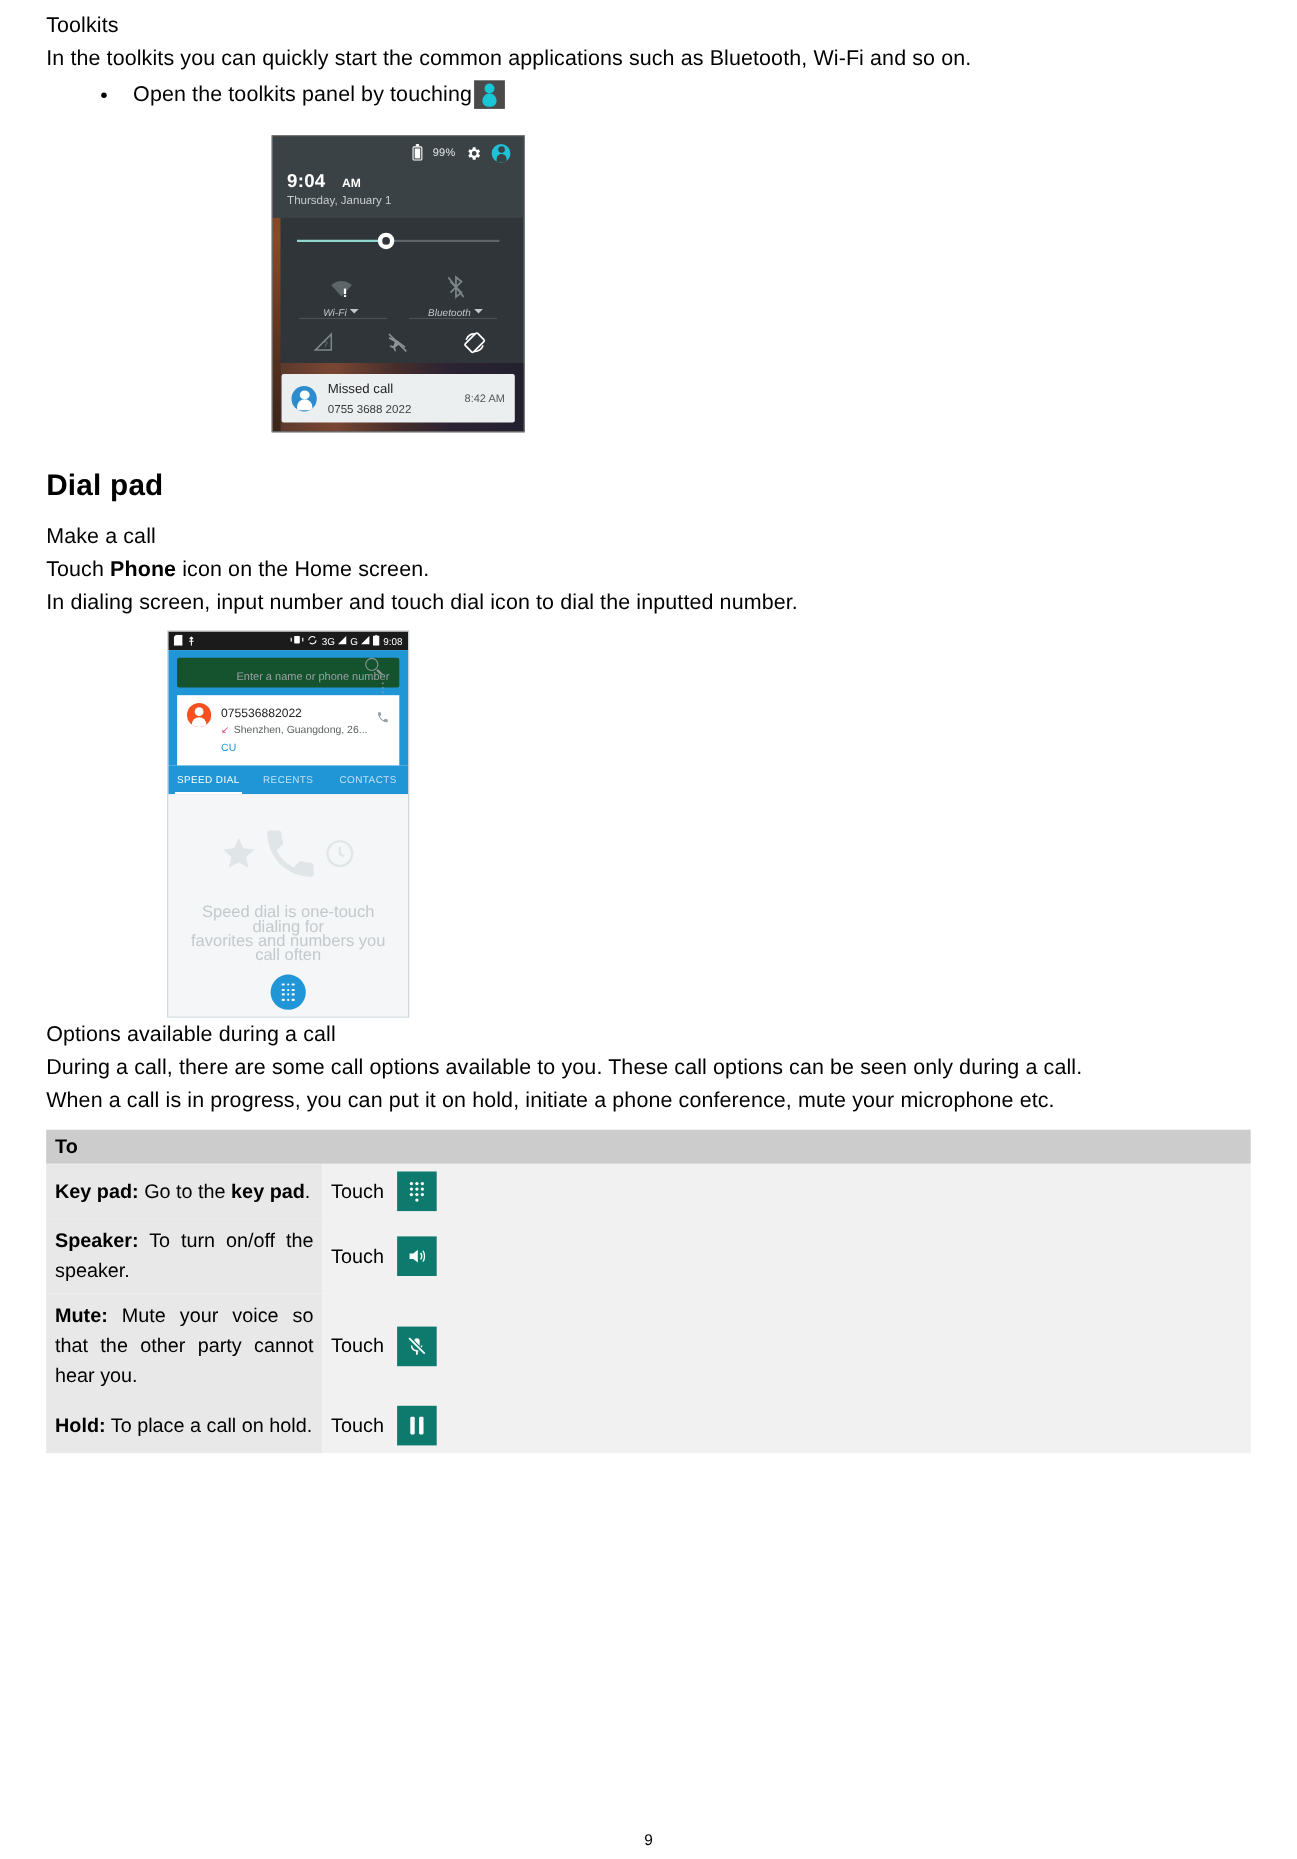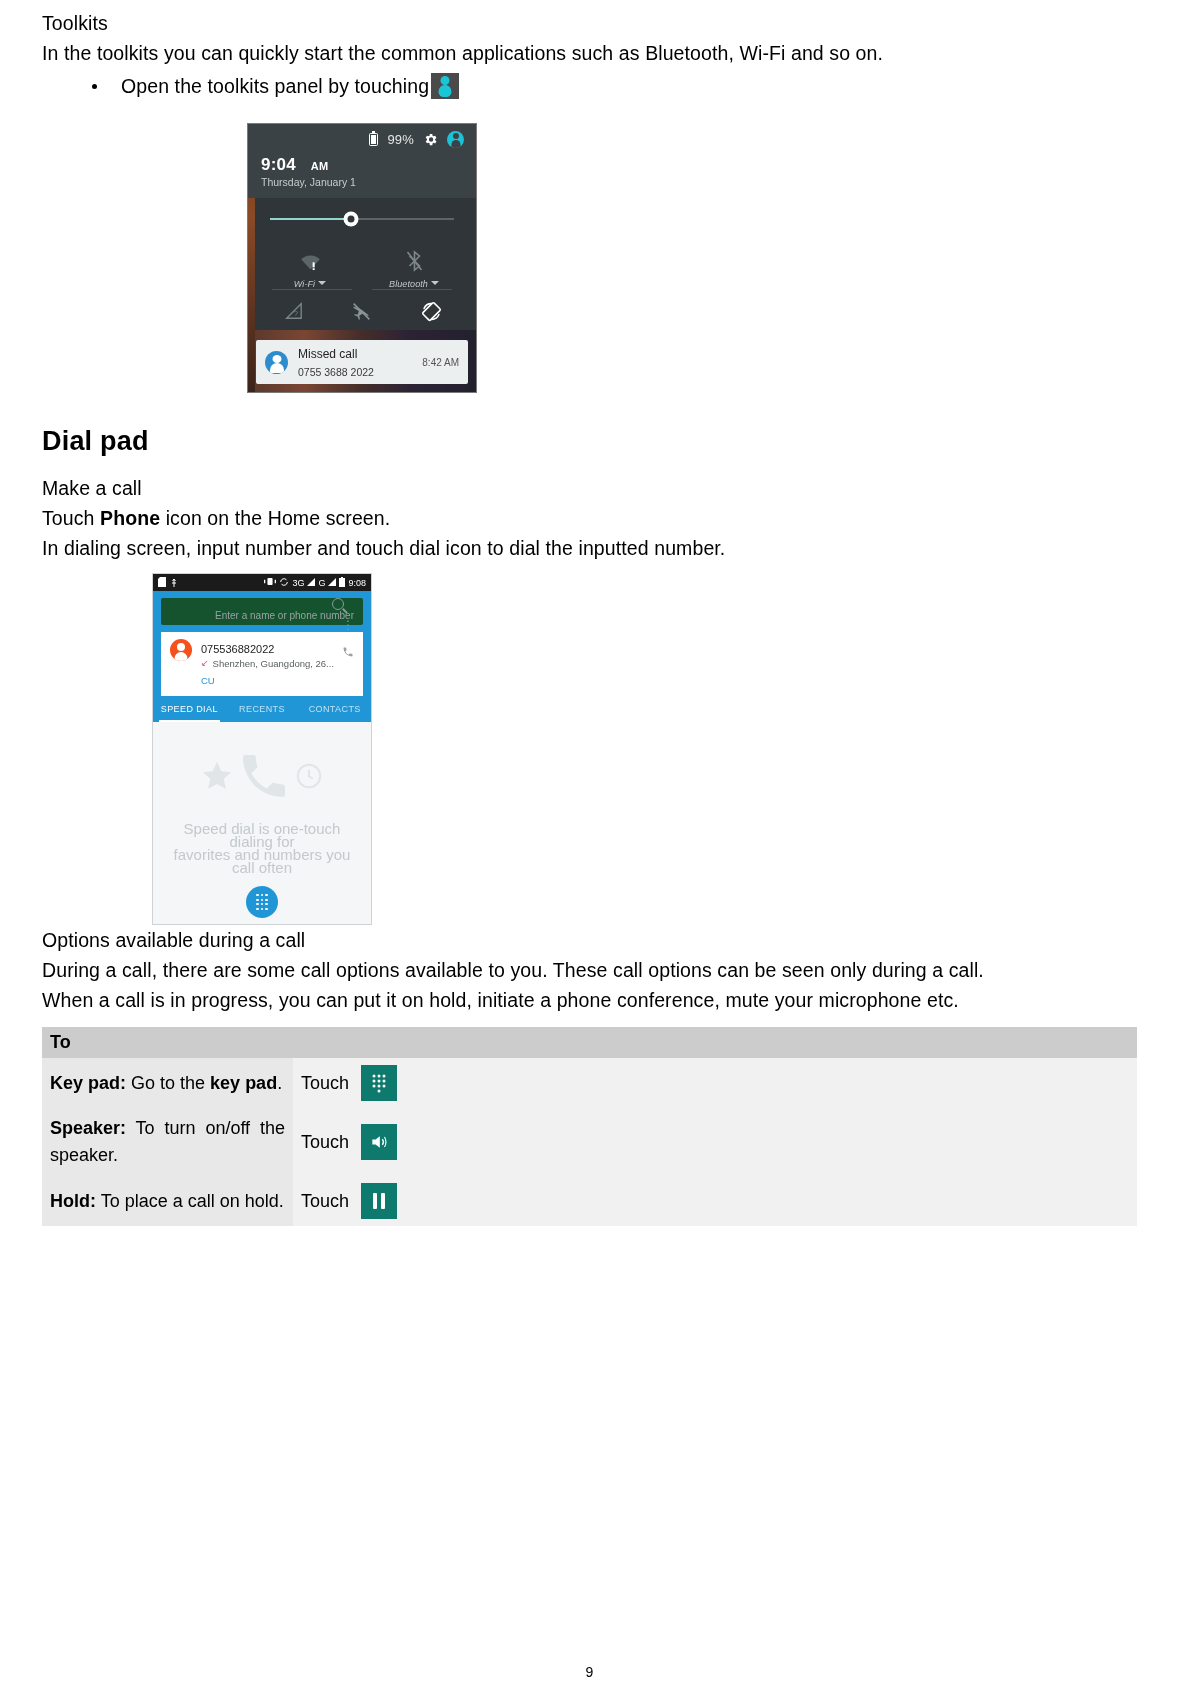--- a/index.html
+++ b/index.html
@@ -43,21 +43,21 @@
     position:relative; overflow:hidden;
     font-family:"Liberation Sans", sans-serif;
   }
   .shot1 .warm-edge { position:absolute; left:0; top:0; bottom:0; width:7px;
     background:linear-gradient(180deg,#6c3d22 0%,#8a4a26 35%,#5d3320 70%,#3a2418 100%); }
   .qs-header { background:#3b4245; padding:6px 10px 8px 13px; height:74px; position:relative; }
   .qs-statusrow { display:flex; justify-content:flex-end; align-items:center; gap:9px; height:19px; padding-right:2px;}
   .batt { width:9px; height:13px; border:1.6px solid #fff; border-radius:1.5px; position:relative; }
   .batt::before{ content:""; position:absolute; left:2px; right:2px; top:-3.4px; height:2px; background:#fff; }
   .batt::after{ content:""; position:absolute; left:1px; right:1px; top:1px; bottom:1px; background:#fff; }
-  .pct { color:#e4e6e6; font-size:13px; letter-spacing:.2px; }
+  .pct { color:#e4e6e6; font-size:10px; letter-spacing:.2px; }
   .gear { width:15px; height:15px; position:relative; }
   .gear svg { display:block; }
   .avatar-ic { width:17px; height:17px; border-radius:50%; background:#1cc3d6; position:relative; overflow:hidden;}
   .avatar-ic::before{content:"";position:absolute;left:50%;top:2px;transform:translateX(-50%);width:6px;height:6px;border-radius:50%;background:#3b4245;}
   .avatar-ic::after{content:"";position:absolute;left:50%;top:9px;transform:translateX(-50%);width:9px;height:8px;border-radius:5px 5px 0 0;background:#3b4245;}
   .qs-time { color:#fff; font-size:17px; font-weight:bold; margin-top:6px; letter-spacing:.2px; }
   .qs-time span.ampm { font-size:11px; font-weight:bold; margin-left:15px; }
   .qs-date { color:#c8cccd; font-size:10.5px; margin-top:1px; }
 
   .qs-body { padding:0 10px; }
@@ -435,20 +435,35 @@
             <svg width="20" height="20" viewBox="0 0 24 24" fill="#fff">
                   <path d="M4 9h4l5-4v14l-5-4H4z"></path>
                   <path d="M16 8.5c1.4 1.9 1.4 5.1 0 7" stroke="#fff" stroke-width="1.6" fill="none"></path>
                   <path d="M18.5 6c2.4 3 2.4 9 0 12" stroke="#fff" stroke-width="1.4" fill="none"></path>
                 </svg>
           </span>
         </div>
       </td>
     </tr>
     <tr>
+      <td class="lcell"><b>Mute:</b><span> Mute your voice so that the other party cannot hear you.</span></td>
+      <td class="rcell">
+        <div class="touch-cell">
+          <span>Touch</span>
+          <span class="ticon">
+            <svg width="20" height="20" viewBox="0 0 24 24" fill="#fff">
+                  <path d="M12 3a3 3 0 0 1 3 3v5.2L9 5.4A3 3 0 0 1 12 3z"></path>
+                  <path d="M17.3 13.3A5.8 5.8 0 0 0 18 11h-1.6a4.4 4.4 0 0 1-.4 1.7zM12 16a5 5 0 0 1-5-5H5.4A6.6 6.6 0 0 0 11 17.5V21h2v-3.5c.5-.1 1-.2 1.4-.4z"></path>
+                  <path d="M3.5 3l17 17" stroke="#fff" stroke-width="1.9"></path>
+                </svg>
+          </span>
+        </div>
+      </td>
+    </tr>
+    <tr>
       <td class="lcell"><b>Hold:</b><span> To place a call on hold.</span></td>
       <td class="rcell">
         <div class="touch-cell">
           <span>Touch</span>
           <span class="ticon">
             <svg width="16" height="18" viewBox="0 0 16 18" fill="#fff">
                   <rect x="2" y="1" width="4" height="16" rx="1"></rect>
                   <rect x="10" y="1" width="4" height="16" rx="1"></rect>
                 </svg>
           </span>

